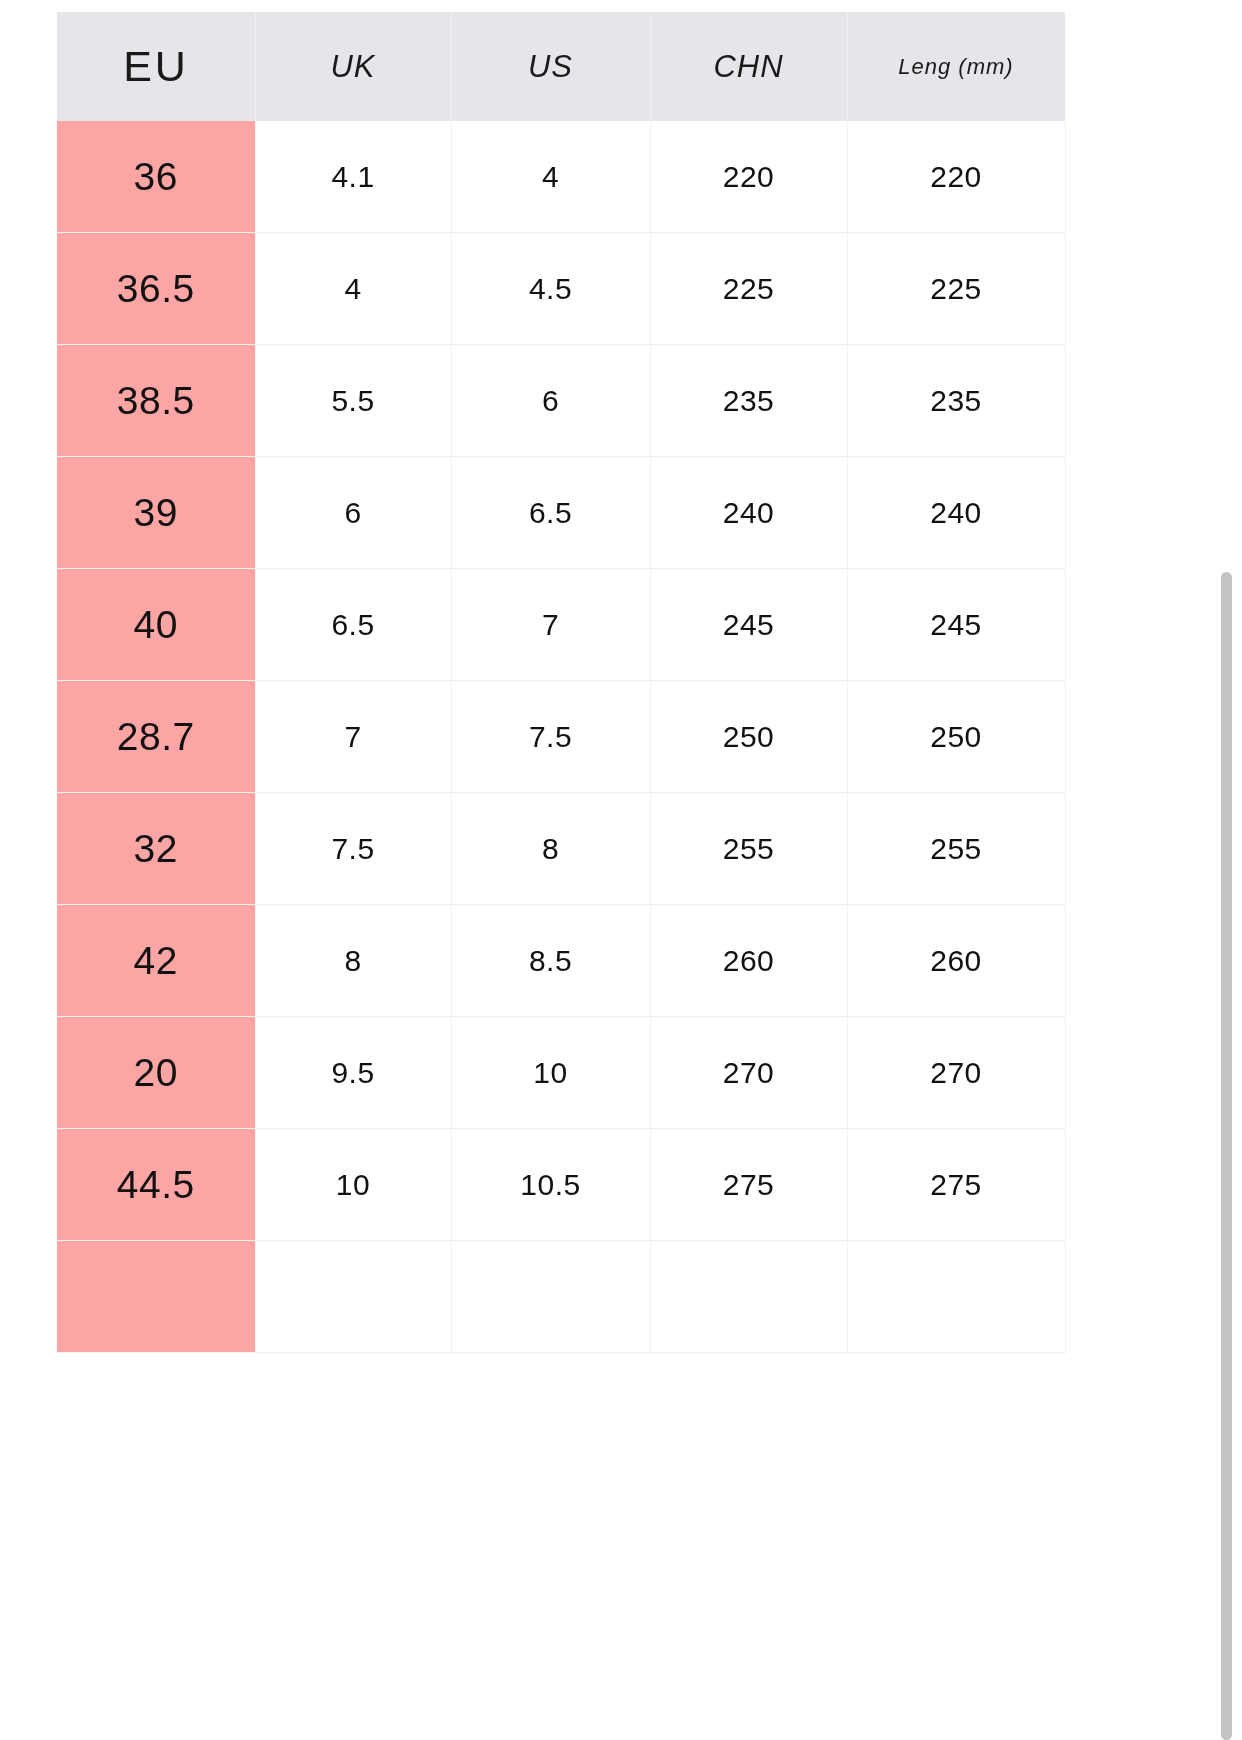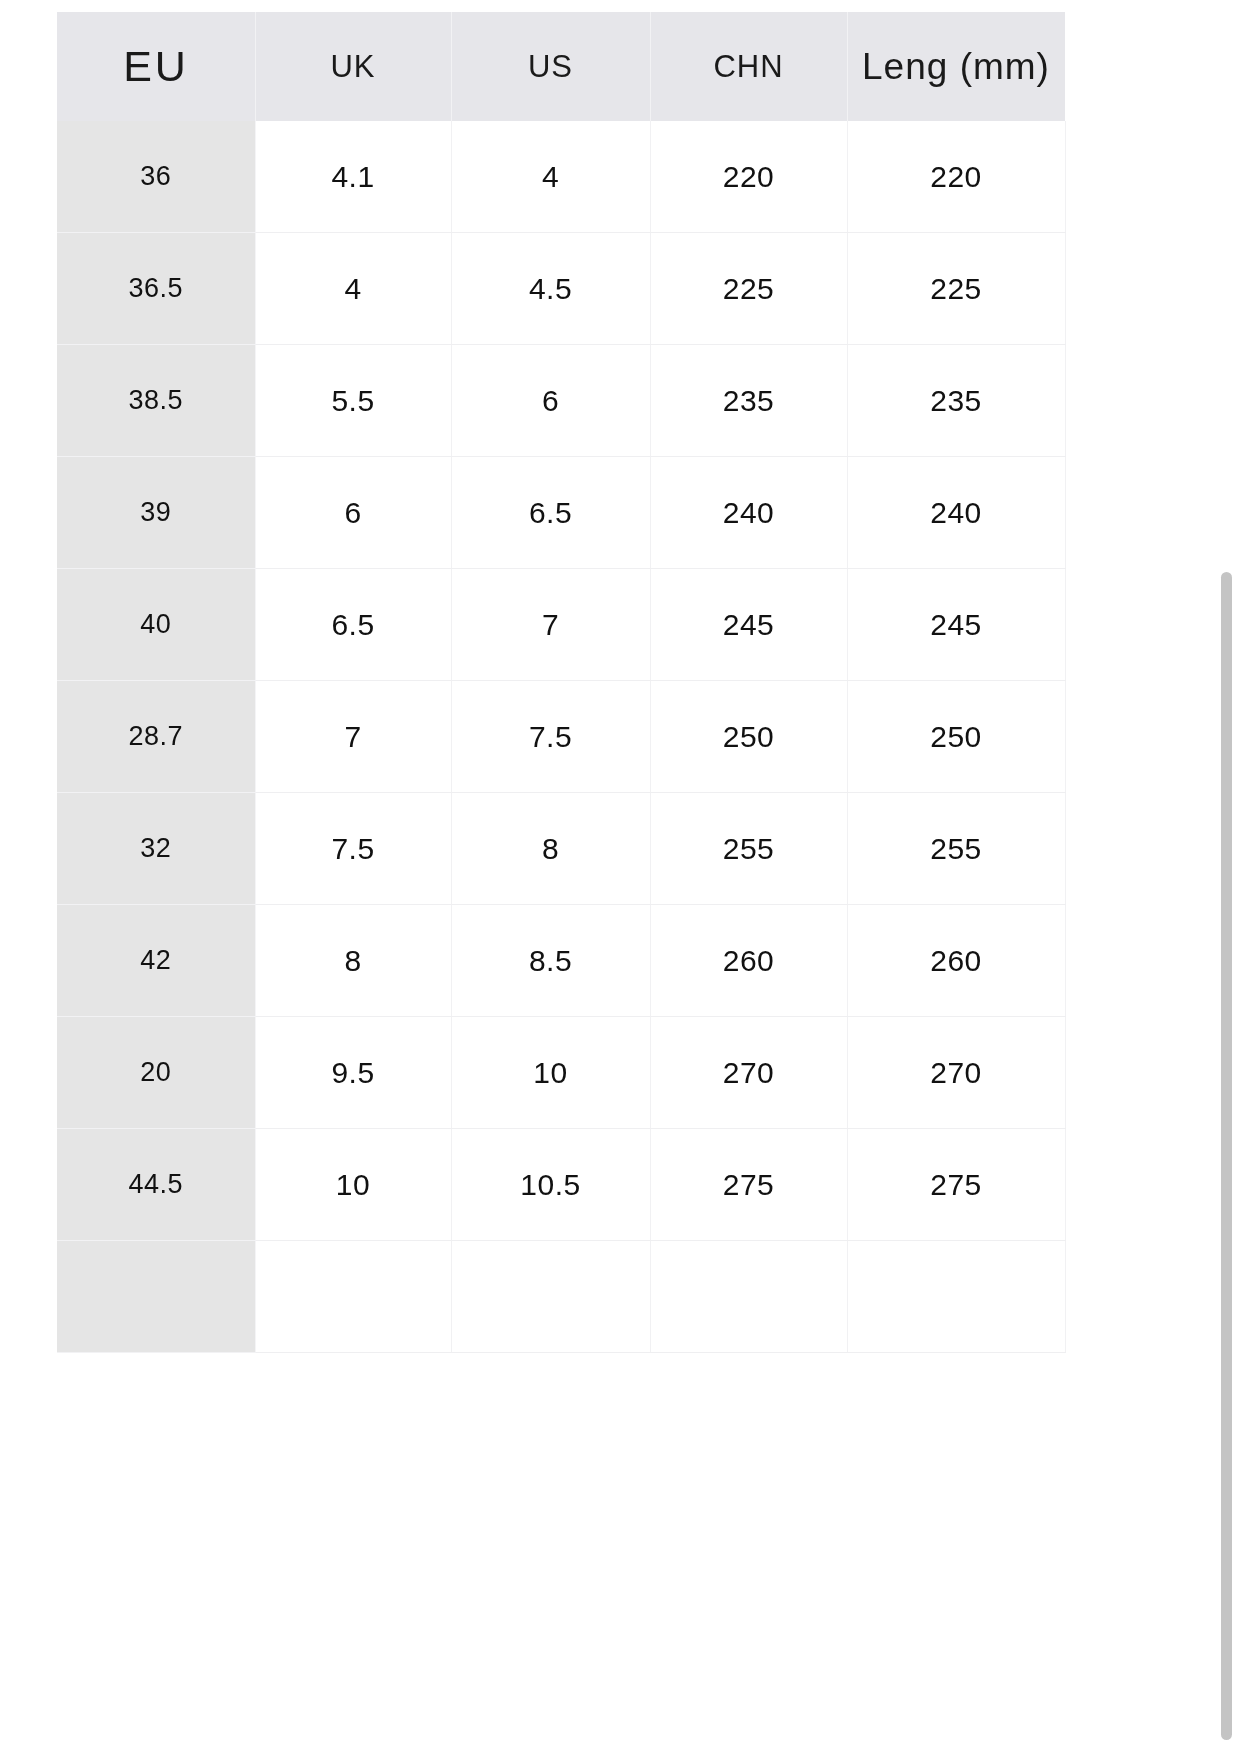--- a/index.html
+++ b/index.html
@@ -47,49 +47,50 @@
     font-weight: 400;
     text-align: center;
     vertical-align: middle;
     border: none;
     letter-spacing: 0.5px;
   }
   .size-table thead th.h-eu   { font-size: 43px; letter-spacing: 3px; }
   .size-table thead th.h-uk,
   .size-table thead th.h-us,
   .size-table thead th.h-chn  { font-size: 31px; letter-spacing: 1px; }
-  .size-table thead th.h-len  { font-size: 37px; letter-spacing: 1px; }
+  .size-table thead th.h-len  { font-size: 22px; letter-spacing: 1px; }
 
   
   .size-table thead th + th {
     box-shadow: inset 1px 0 0 #f2f2f4;
+    font-style: italic;
   }
 
   
   .size-table tbody td {
     height: 109px;
     background: #ffffff;
     color: #111111;
     font-size: 30px;
     font-weight: 400;
     text-align: center;
     vertical-align: middle;
     border-right: 1px solid #f1f1f3;
     border-bottom: 1px solid #efeff1;
     letter-spacing: 0.5px;
   }
   .size-table tbody td:last-child {
     border-right: 1px solid #f1f1f3;
   }
   
   .size-table tbody td.col-eu {
-    background: #e5e5e5;
+    background: #fca5a5;
     border-right: 1px solid #f4f4f6;
     border-bottom: 1px solid #f2f2f4;
-    font-size: 27px;
+    font-size: 39px;
   }
 
   
   .size-table tbody tr.partial td {
     height: 109px;
   }
 
   
   .scrollbar-track {
     position: absolute;

